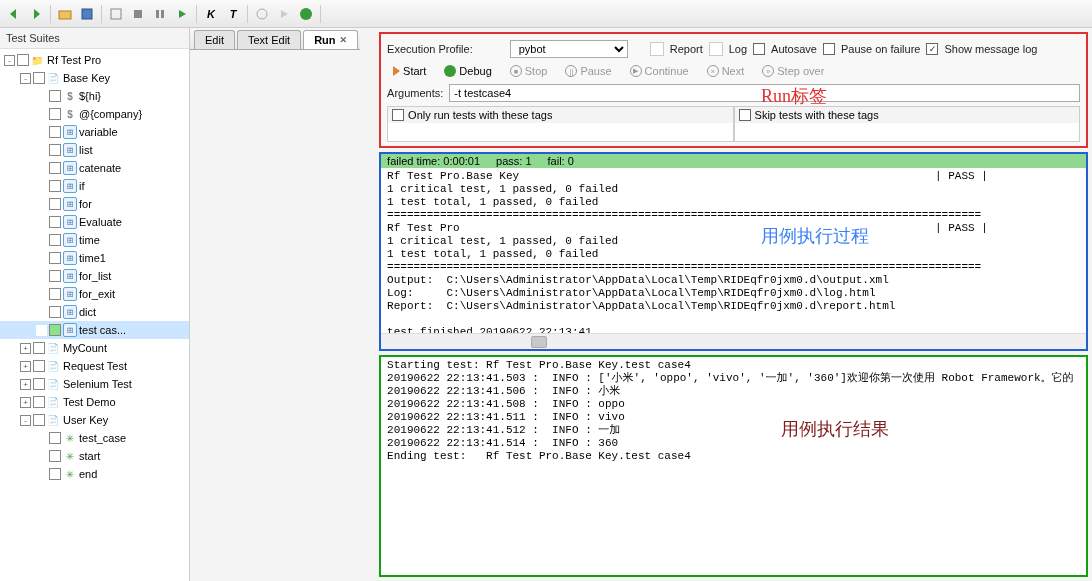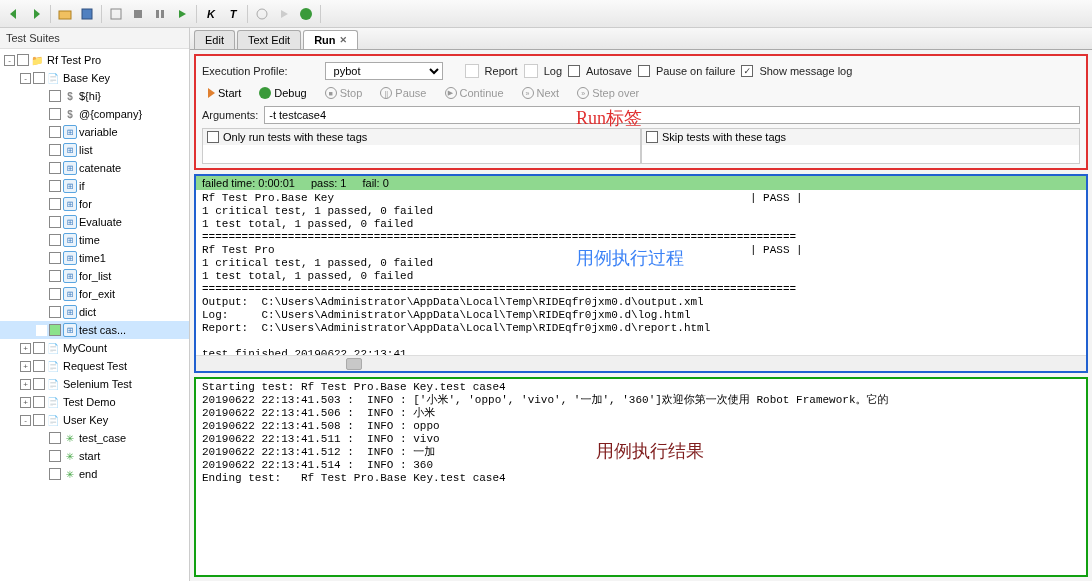--- a/index.html
+++ b/index.html
@@ -16,21 +16,21 @@
 .twist.none { border: none; }
 .chk { width: 12px; height: 12px; border: 1px solid #888; background: #fff; }
 .chk.green { background: #8be28b; }
 .icon { width: 14px; height: 14px; display: flex; align-items: center; justify-content: center; font-size: 10px; }
 .folder { color: #d9a63e; }
 .file { color: #888; }
 .tc { border: 1px solid #5aa5e0; background: #eaf3fb; border-radius: 2px; font-size: 8px; color: #3a7abf; }
 .gear { color: #4aa84a; }
 .dollar { color: #888; font-weight: bold; }
 .node.sel { background: #cde6ff; }
-.main { flex: 1; display: flex; flex-direction: column; background: #f4f4f4; overflow: hidden; }
+.main { flex: 1; display: flex; flex-direction: row; background: #f4f4f4; overflow: hidden; gap: 15px; }
 .tabs { height: 22px; display: flex; align-items: flex-end; background: linear-gradient(#f8f8f8,#e8e8e8); border-bottom: 1px solid #aaa; padding-left: 4px; }
 .tab { padding: 3px 10px; border: 1px solid #aaa; border-bottom: none; background: #e4e4e4; margin-right: 2px; border-radius: 3px 3px 0 0; cursor: pointer; display: flex; align-items: center; gap: 4px; }
 .tab.active { background: #fff; font-weight: bold; }
 .tab .x { font-size: 9px; color: #666; }
 .content { flex: 1; padding: 4px; display: flex; flex-direction: column; gap: 4px; overflow: hidden; }
 .box-red { border: 2px solid #e03030; padding: 4px 6px; background: #f8f8f8; position: relative; }
 .row { display: flex; align-items: center; gap: 6px; min-height: 22px; flex-wrap: wrap; }
 .lbl { font-size: 11px; color: #222; }
 select, input[type=text] { border: 1px solid #aaa; padding: 1px 4px; font-size: 11px; height: 18px; background: #fff; }
 .btn-run { display: flex; align-items: center; gap: 3px; padding: 1px 6px; cursor: pointer; border-radius: 2px; }

